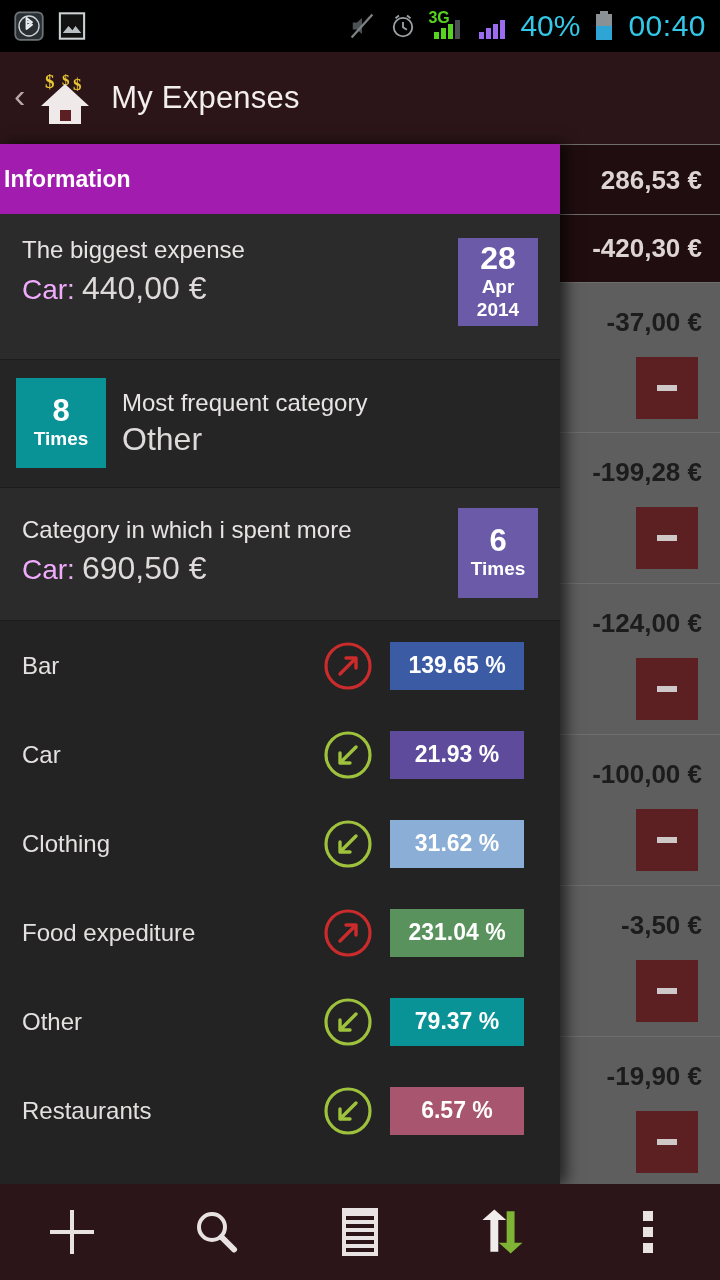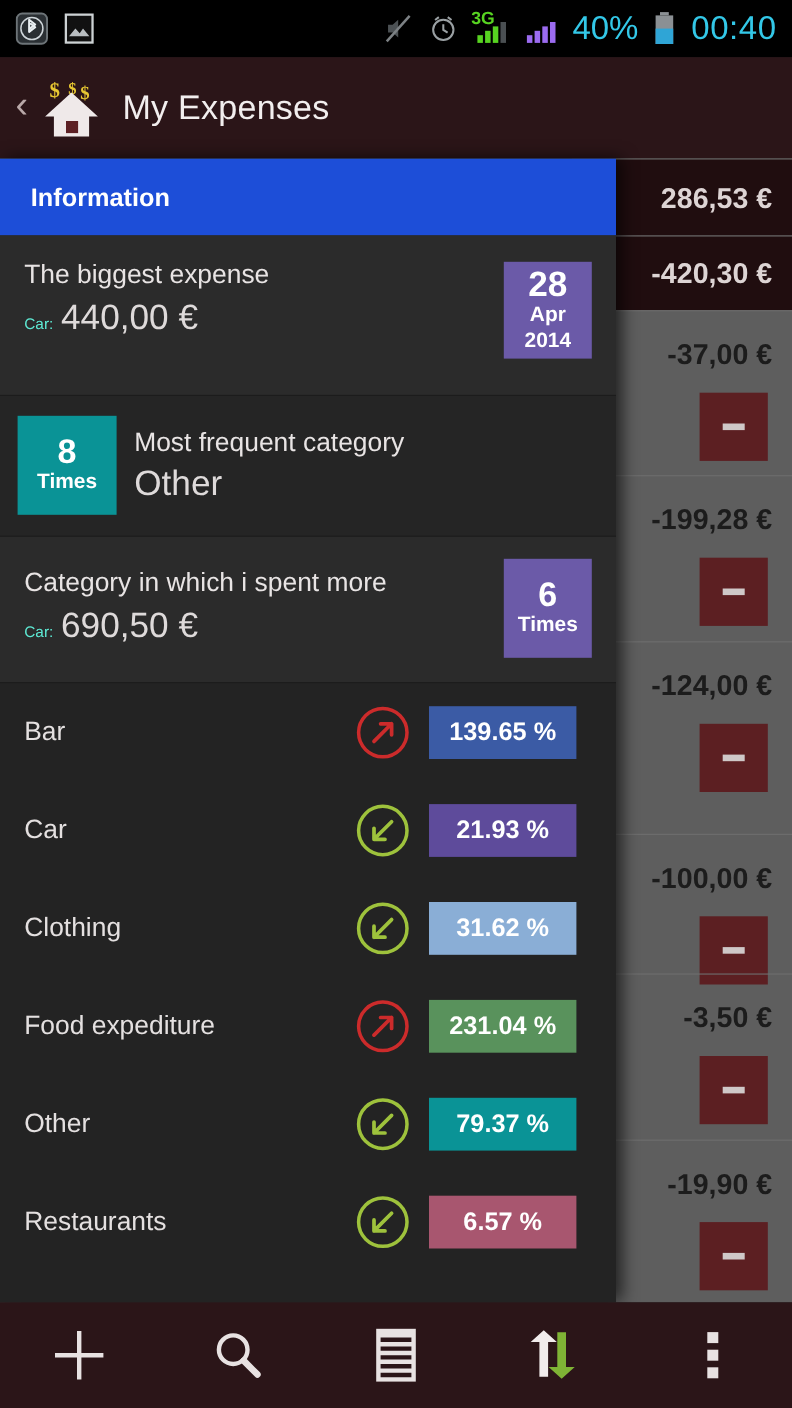--- a/index.html
+++ b/index.html
@@ -27,29 +27,29 @@
   .bg-row { position:absolute; right:0; width:200px; border-top:1px solid #6e6e6e; }
   .bg-amt { position:absolute; right:18px; color:#1c1c1c; font-size:26px; font-weight:700; }
   .bg-badge { position:absolute; right:22px; width:62px; height:62px; background:#5c1f22; }
   .bg-badge i { position:absolute; left:50%; top:50%; transform:translate(-50%,-50%); width:20px; height:6px; background:#cfc8c8; }
   .bg-dark { background:#200d0f;text-decoration:underline; }
   .bg-amt-light { color:#ddd4d4; font-weight:700; }
 
   
   #panel { position:absolute; left:0; top:144px; width:560px; height:1040px; background:#232323; box-shadow:6px 0 14px rgba(0,0,0,.65); overflow:hidden; }
 
-  .sec-header { height:70px; background:#1d4ed8; display:flex; align-items:center; padding-left:28px; }
+  .sec-header { height:70px; background:#a21caf; display:flex; align-items:center; padding-left:4px; }
   .sec-header span { color:#ffffff; font-size:23px; font-weight:700; }
 
   .card { position:relative; background:#2b2b2b; border-bottom:1px solid #1c1c1c; }
   .card.alt { background:#252525; }
   .card-txt { padding:22px 0 24px 22px; }
   .c-line1 { color:#e8e4e4; font-size:24px; font-weight:400; margin-bottom:6px; }
   .c-line2 { display:flex; align-items:baseline; gap:7px; }
-  .c-cat { color:#5eead4; font-size:14px; }
+  .c-cat { color:#f0abfc; font-size:28px; }
   .c-val { color:#dedada; font-size:32px; font-weight:400; }
 
   .badge-sq { position:absolute; display:flex; flex-direction:column; align-items:center; justify-content:center; }
   .badge-sq .b-num { color:#fff; font-size:31px; font-weight:700; line-height:1.05; }
   .badge-sq .b-sub { color:#fff; font-size:19px; font-weight:700; line-height:1.25; }
   .badge-date { right:22px; top:24px; width:80px; height:88px; background:#6b5aa8; }
   .badge-date .d-day { color:#fff; font-size:32px; font-weight:700; line-height:1.05; }
   .badge-date .d-mon, .badge-date .d-yr { color:#fff; font-size:19px; font-weight:700; line-height:1.2; }
   .badge-teal { left:16px; top:18px; width:90px; height:90px; background:#0a9396; }
   .badge-purple { right:22px; top:20px; width:80px; height:90px; background:#6b5aa8; }
@@ -154,21 +154,21 @@
       <div class="bg-badge" style="top:74px;">
           <i></i>
         </div>
     </div>
     <div class="bg-row" style="top:439px;height:151px;">
       <div class="bg-amt" style="top:24px;">-124,00 €</div>
       <div class="bg-badge" style="top:74px;">
           <i></i>
         </div>
     </div>
-    <div class="bg-row" style="top:614px;height:151px;text-align:center;">
+    <div class="bg-row" style="top:590px;height:151px;text-align:center;">
       <div class="bg-amt" style="top:24px;">-100,00 €</div>
       <div class="bg-badge" style="top:74px;">
           <i></i>
         </div>
     </div>
     <div class="bg-row" style="top:741px;height:151px;">
       <div class="bg-amt" style="top:24px;">-3,50 €</div>
       <div class="bg-badge" style="top:74px;">
           <i></i>
         </div>

